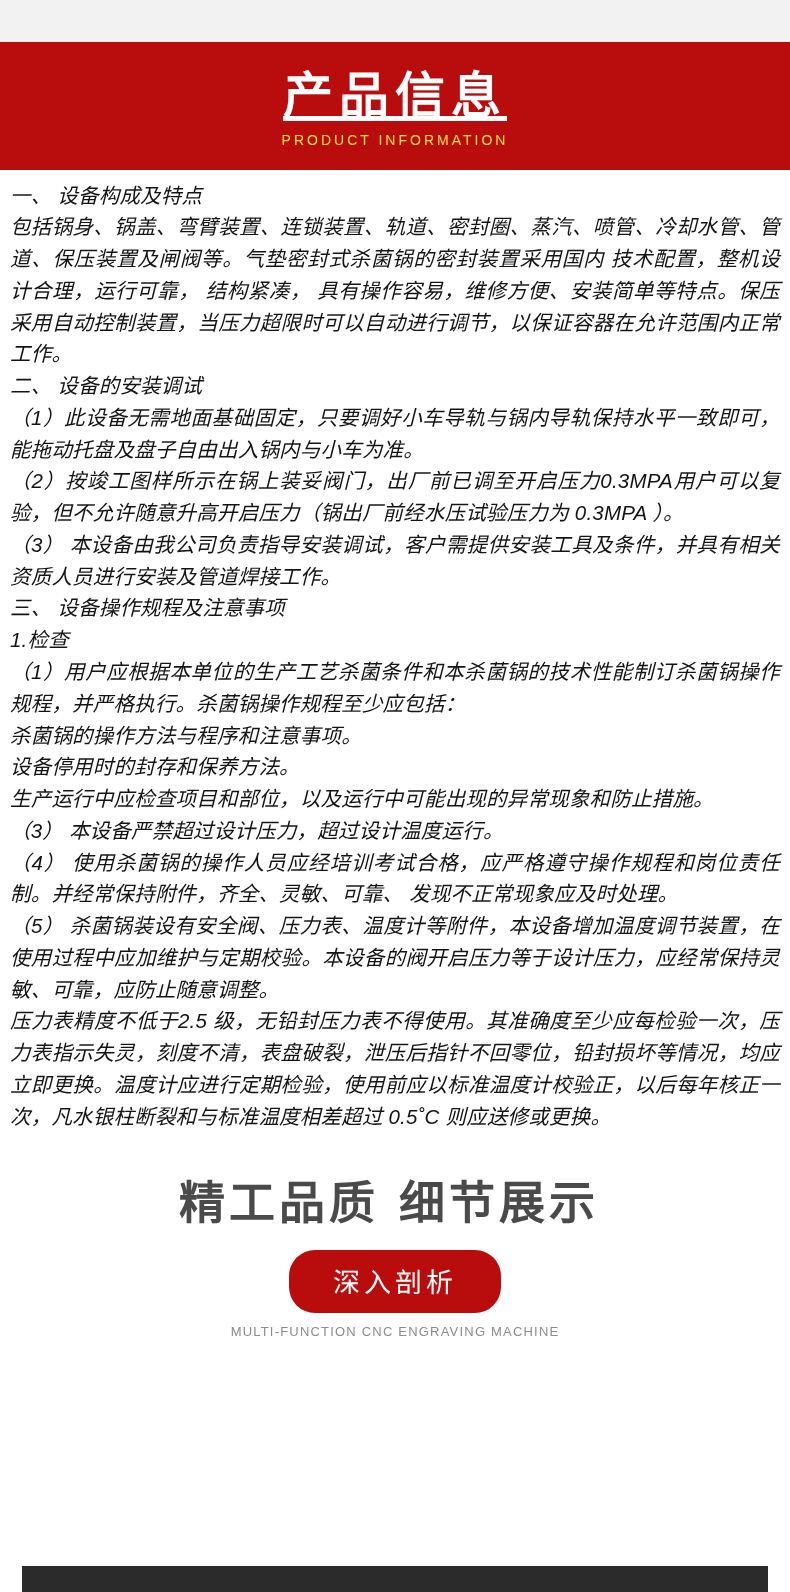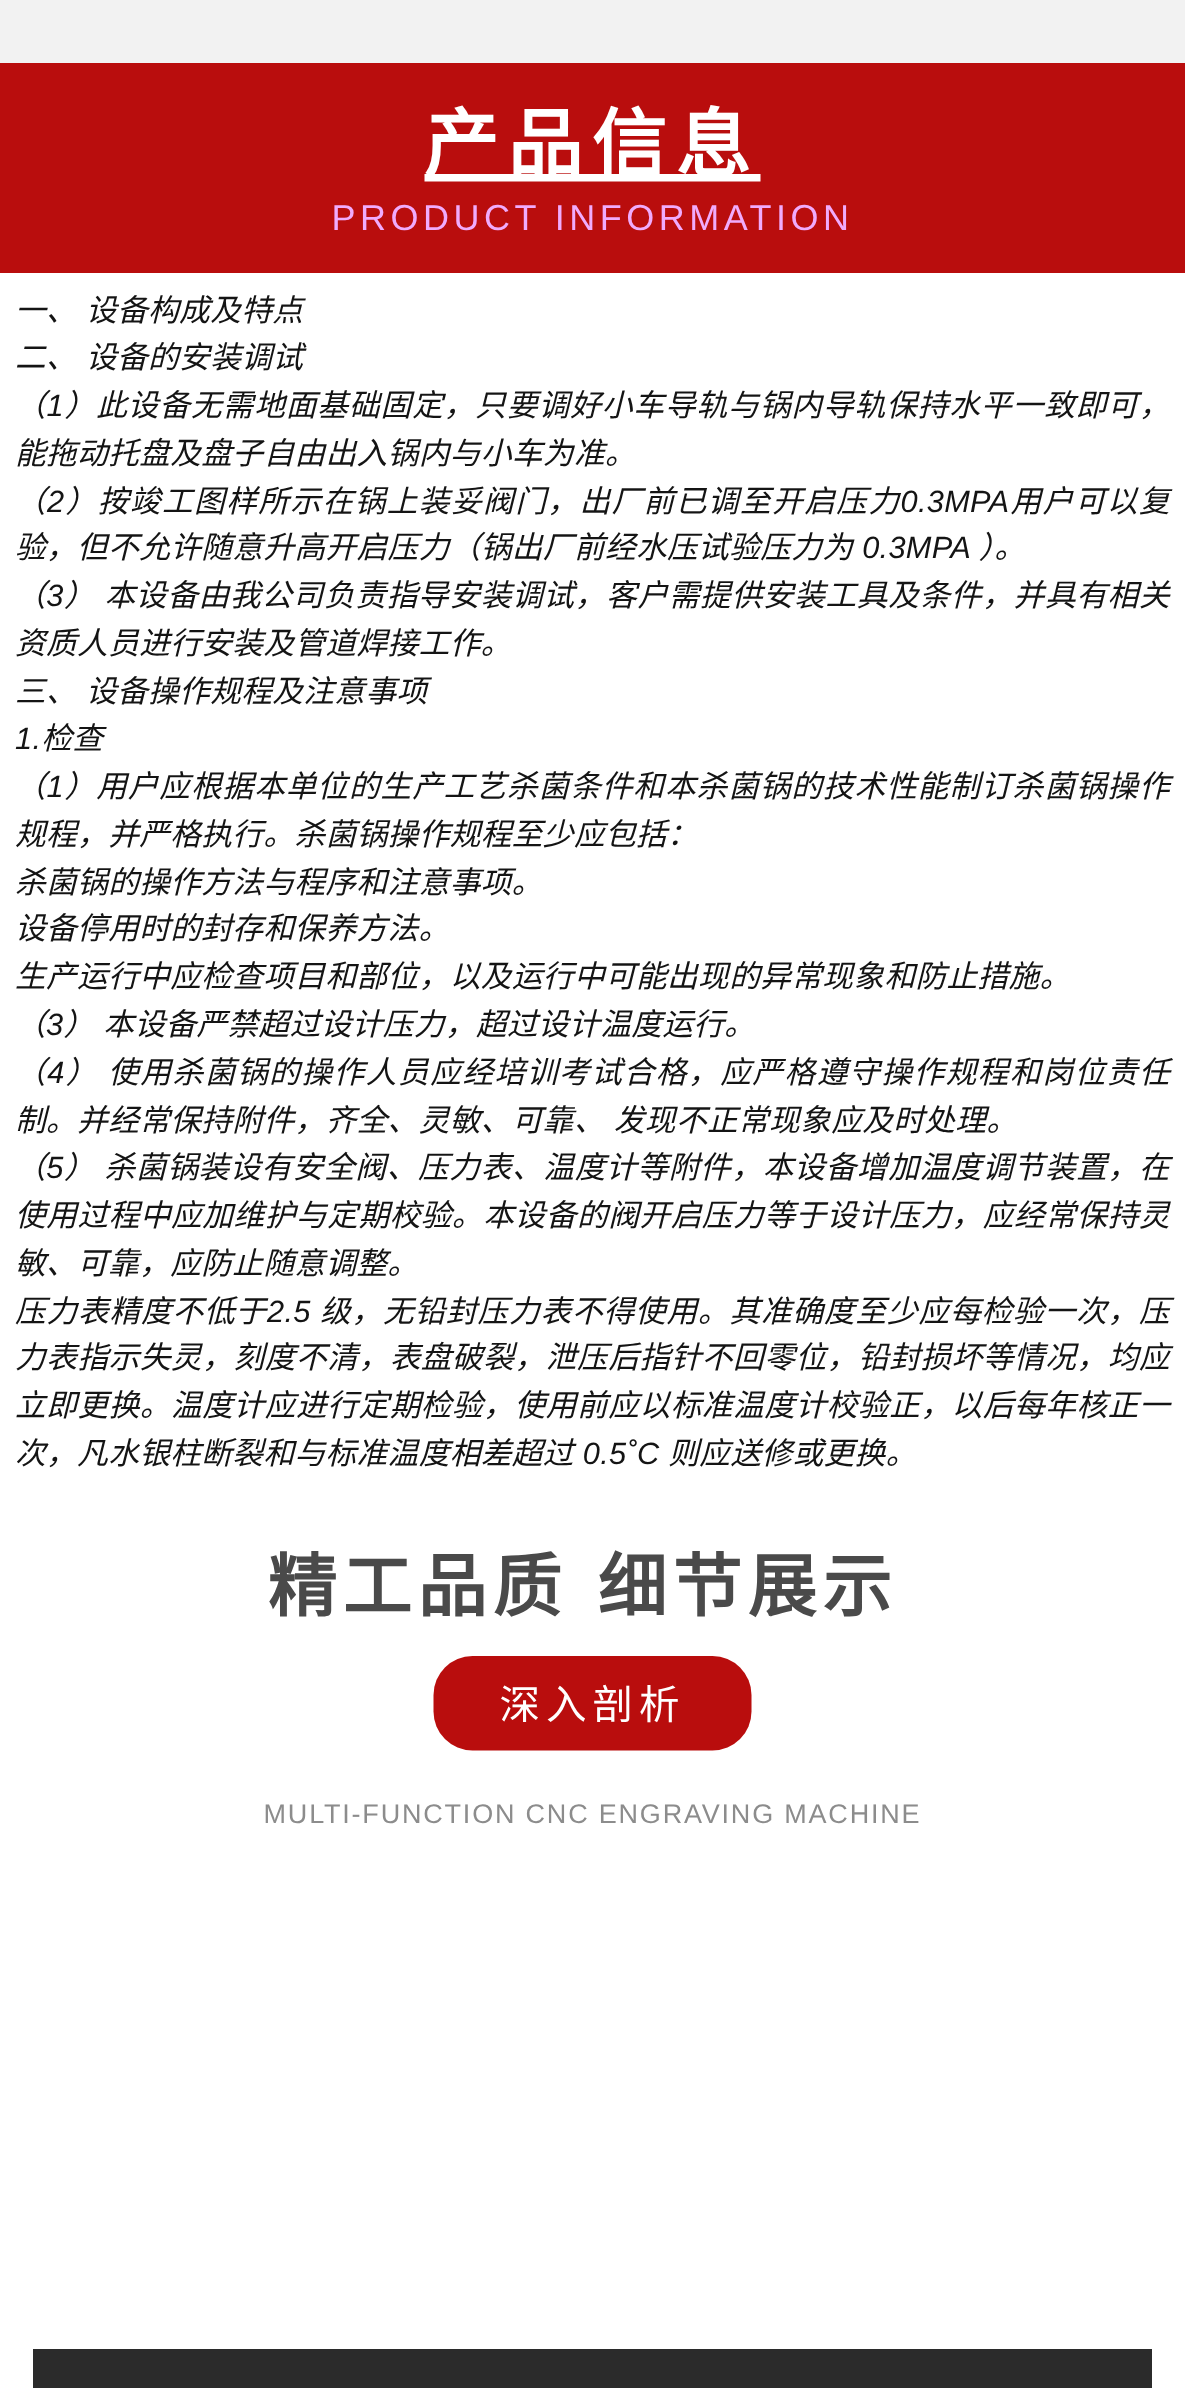--- a/index.html
+++ b/index.html
@@ -32,22 +32,22 @@
   .banner-title {
     color: #ffffff;
     font-size: 50px;
     font-weight: bold;
     letter-spacing: 6px;
     line-height: 1.15;
     margin: 0 0 6px 0;
     text-decoration: underline;
   }
   .banner-sub {
-    color: #f0abfc;
-    font-size: 24px;
+    color: #fde047;
+    font-size: 14px;
     letter-spacing: 3px;
     margin: 0;
   }
   .body-text {
     padding: 10px 10px 0 10px;
     font-size: 20.5px;
     line-height: 1.55;
     color: #141414;
     letter-spacing: 0.2px;
     font-style: italic;
@@ -84,22 +84,22 @@
     color: #ffffff;
     font-size: 27px;
     letter-spacing: 4px;
     border: none;
     border-radius: 26px;
     padding: 11px 44px 13px 44px;
     cursor: pointer;
     font-family: "Liberation Sans", "DejaVu Sans", sans-serif;
   }
   .cta-caption {
-    margin-top: 32px;
-    font-size: 18px;
+    margin-top: 11px;
+    font-size: 13px;
     color: #8c8c8c;
     letter-spacing: 1.2px;
     text-align: center;
   }
   .bottom-bar {
     position: absolute;
     left: 0;
     bottom: 0;
     width: 100%;
     height: 40px;
@@ -131,20 +131,21 @@
 
   <div class="top-strip"></div>
 
   <div class="banner">
     <div class="banner-title">产品信息</div>
     <div class="banner-sub">PRODUCT INFORMATION</div>
   </div>
 
   <div class="body-text">
     <p class="sec-head">一、 设备构成及特点</p>
+    <p>包括锅身、锅盖、弯臂装置、连锁装置、轨道、密封圈、蒸汽、喷管、冷却水管、管道、保压装置及闸阀等。气垫密封式杀菌锅的密封装置采用国内 技术配置，整机设计合理，运行可靠， 结构紧凑， 具有操作容易，维修方便、安装简单等特点。保压采用自动控制装置，当压力超限时可以自动进行调节，以保证容器在允许范围内正常工作。</p>
     <p class="sec-head">二、 设备的安装调试</p>
     <p>（1）此设备无需地面基础固定，只要调好小车导轨与锅内导轨保持水平一致即可，能拖动托盘及盘子自由出入锅内与小车为准。</p>
     <p>（2）按竣工图样所示在锅上装妥阀门，出厂前已调至开启压力0.3MPA用户可以复验，但不允许随意升高开启压力（锅出厂前经水压试验压力为 0.3MPA ）。</p>
     <p>（3） 本设备由我公司负责指导安装调试，客户需提供安装工具及条件，并具有相关资质人员进行安装及管道焊接工作。</p>
     <p class="sec-head">三、 设备操作规程及注意事项</p>
     <p>1.检查</p>
     <p>（1）用户应根据本单位的生产工艺杀菌条件和本杀菌锅的技术性能制订杀菌锅操作规程，并严格执行。杀菌锅操作规程至少应包括：</p>
     <p>杀菌锅的操作方法与程序和注意事项。</p>
     <p>设备停用时的封存和保养方法。</p>
     <p>生产运行中应检查项目和部位，以及运行中可能出现的异常现象和防止措施。</p>

